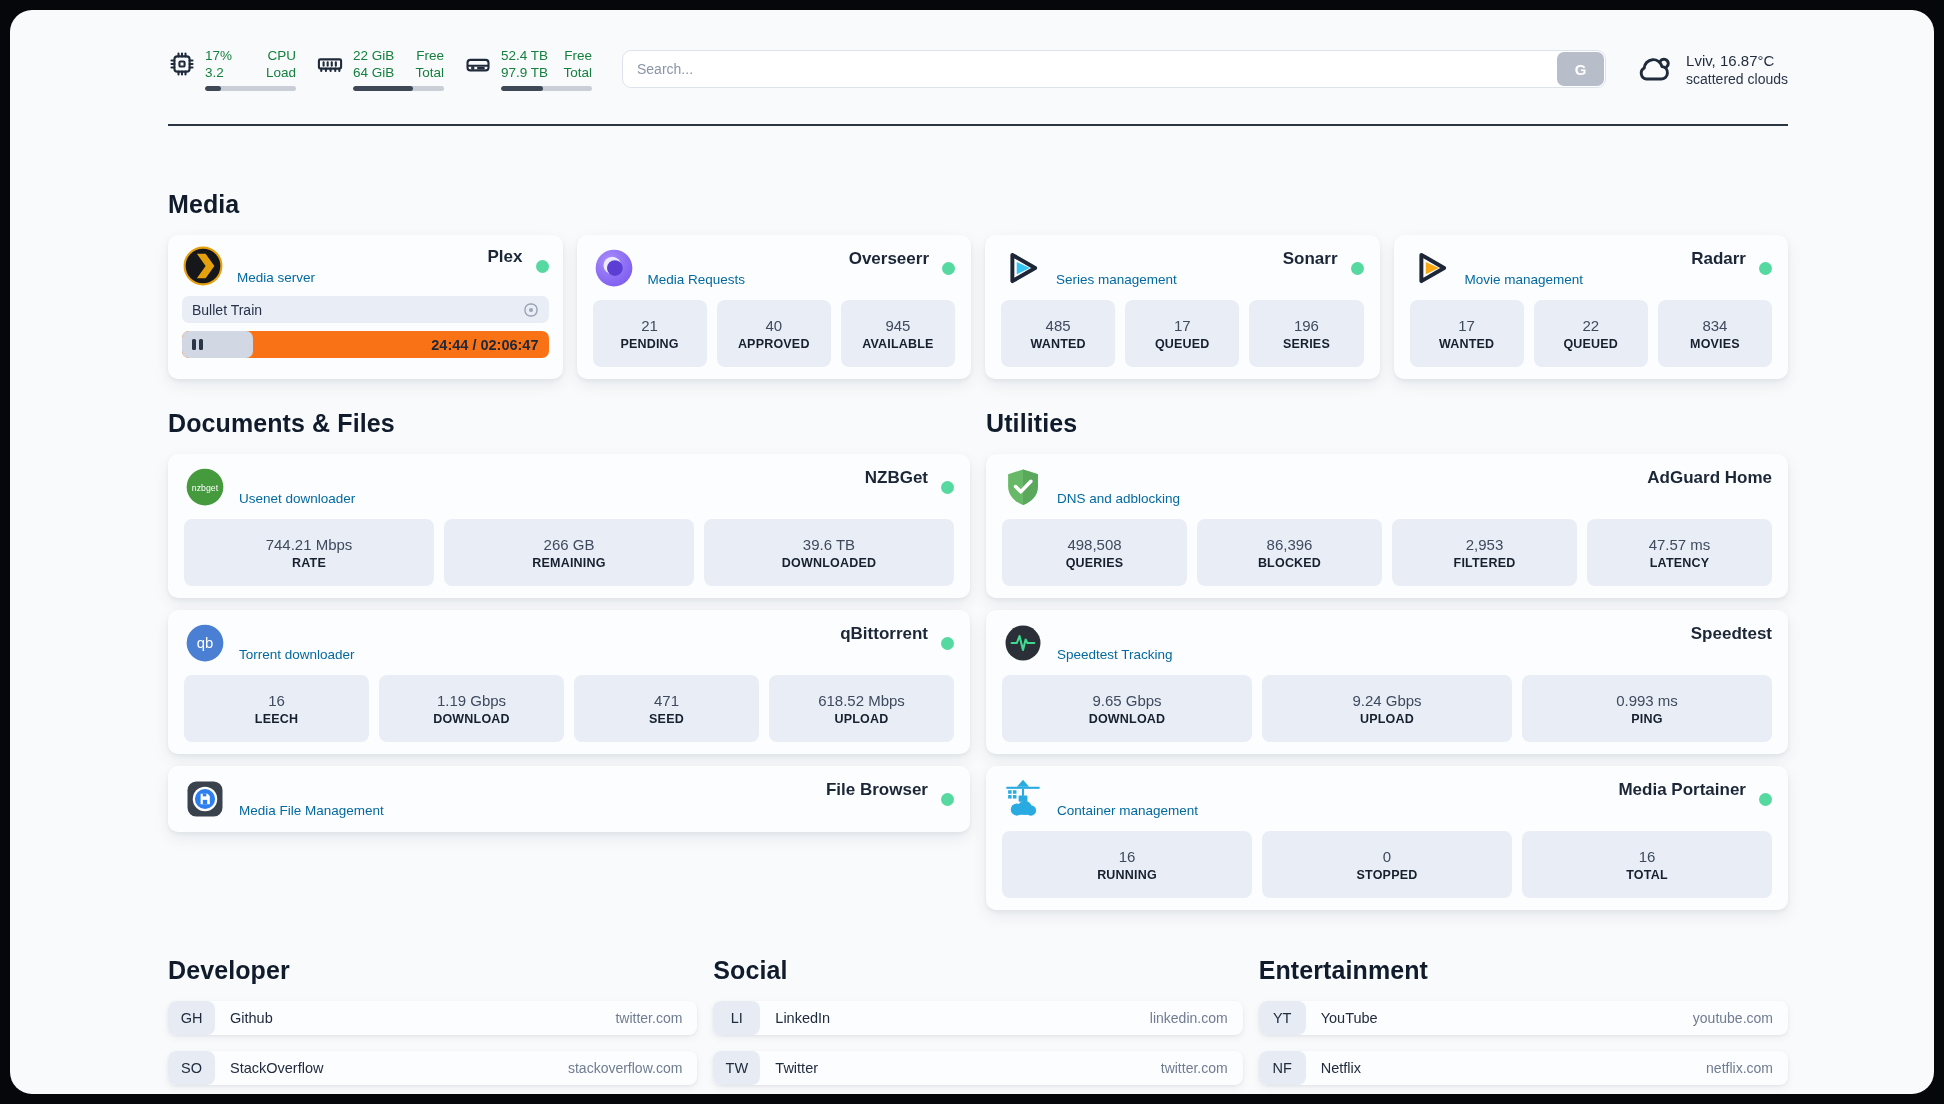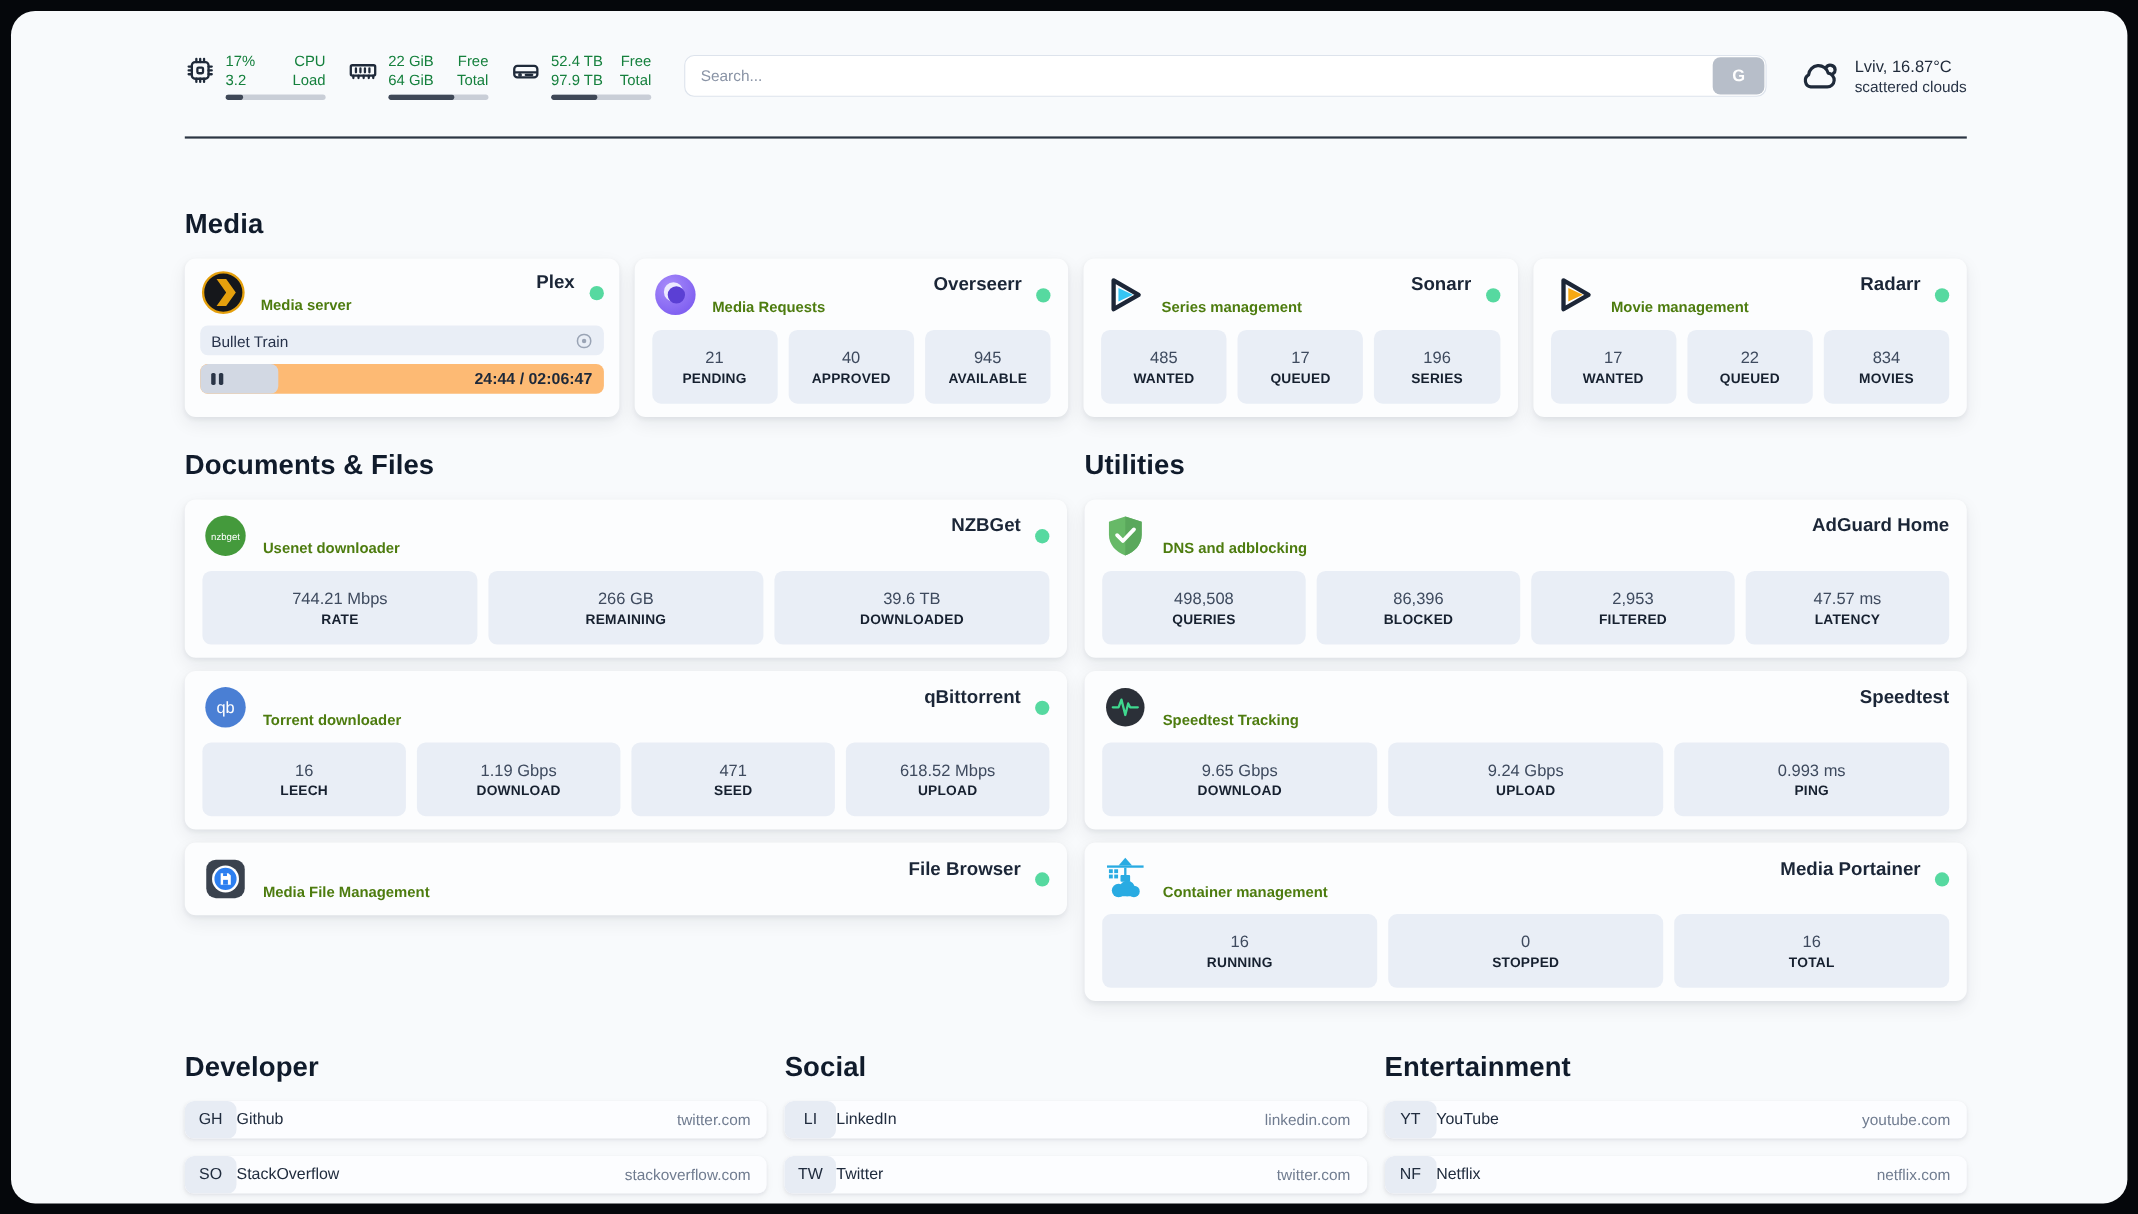--- a/index.html
+++ b/index.html
@@ -37,52 +37,52 @@
   .media-title{margin-top:64px;}
   .media-grid{display:grid;grid-template-columns:repeat(4,1fr);gap:14px;margin-top:16px;}
 
   .card{background:#fcfdfe;border-radius:10px;padding:12px 16px;
         box-shadow:0 2px 4px rgba(15,25,45,.05),0 6px 16px rgba(15,25,45,.07);}
   .card-plex{padding:10px 14px;}
   .card-head{display:flex;align-items:center;gap:13px;}
   .app-icon{width:42px;height:42px;flex:none;}
   .titles{flex:1;min-width:0;}
   .title{font-size:17px;font-weight:600;color:#1b2637;text-align:right;}
-  .sub{font-size:13.5px;color:#4d7c0f;margin-top:3px;font-weight:bold;}
+  .sub{font-size:13.5px;color:#0369a1;margin-top:3px;}
   .dot{width:13px;height:13px;border-radius:50%;background:#56d9a0;flex:none;}
 
   .stats{display:flex;gap:10px;margin-top:11px;}
   .stat{flex:1;background:#e9eef6;border-radius:8px;height:67px;display:flex;flex-direction:column;
         align-items:center;justify-content:center;}
   .stat-value{font-size:15px;color:#3e4a5e;}
   .stat-label{font-size:12.5px;font-weight:700;color:#16202f;margin-top:3px;letter-spacing:.2px;}
 
   
   .media-line{margin-top:9px;height:27px;background:#e9eef6;border-radius:7px;display:flex;align-items:center;
               padding:0 10px;font-size:14px;color:#27324a;}
   .media-line .name{flex:1;}
   .cast-icon{width:16px;height:16px;color:#9aa4b5;flex:none;}
-  .player{margin-top:8px;height:27px;background:#fdba74;border-radius:7px;position:relative;display:flex;
+  .player{margin-top:8px;height:27px;background:#f97316;border-radius:7px;position:relative;display:flex;
           align-items:center;padding:0 10px;box-sizing:border-box;overflow:hidden;}
   .player-fill{position:absolute;left:0;top:0;bottom:0;background:#d2d8e3;border-radius:7px;}
   .pause{position:relative;display:flex;gap:3.5px;}
   .pause i{width:3.5px;height:11px;background:#2a3547;border-radius:1.5px;display:block;}
   .time{position:relative;margin-left:auto;font-size:14.5px;font-weight:600;color:#1d2839;}
 
   .two-col{display:grid;grid-template-columns:1fr 1fr;column-gap:16px;margin-top:30px;}
   .col-cards{display:flex;flex-direction:column;gap:12px;margin-top:16px;}
 
   
   .bm-section{display:grid;grid-template-columns:1fr 1fr 1fr;column-gap:16px;margin-top:46px;}
   .bm-list{display:flex;flex-direction:column;gap:16px;margin-top:16px;}
   .bm-row{height:34px;background:#fcfdff;border-radius:8px;display:flex;align-items:center;overflow:hidden;
           box-shadow:0 1px 3px rgba(15,25,45,.06),0 3px 8px rgba(15,25,45,.05);cursor:pointer;}
   .bm-abbr{width:47px;align-self:stretch;background:#e7ecf4;display:flex;align-items:center;justify-content:center;
            font-size:14.5px;color:#202c3e;border-radius:8px;flex:none;}
-  .bm-name{font-size:14.5px;color:#202c3e;flex:1;}
+  .bm-name{margin-left:15px;font-size:14.5px;color:#202c3e;flex:1;}
   .bm-url{margin-right:15px;font-size:14px;color:#707c90;}
 </style>
 </head>
 <body>
 
 <div class="page">
 
   <div class="top-bar">
     <div class="resources">
 

